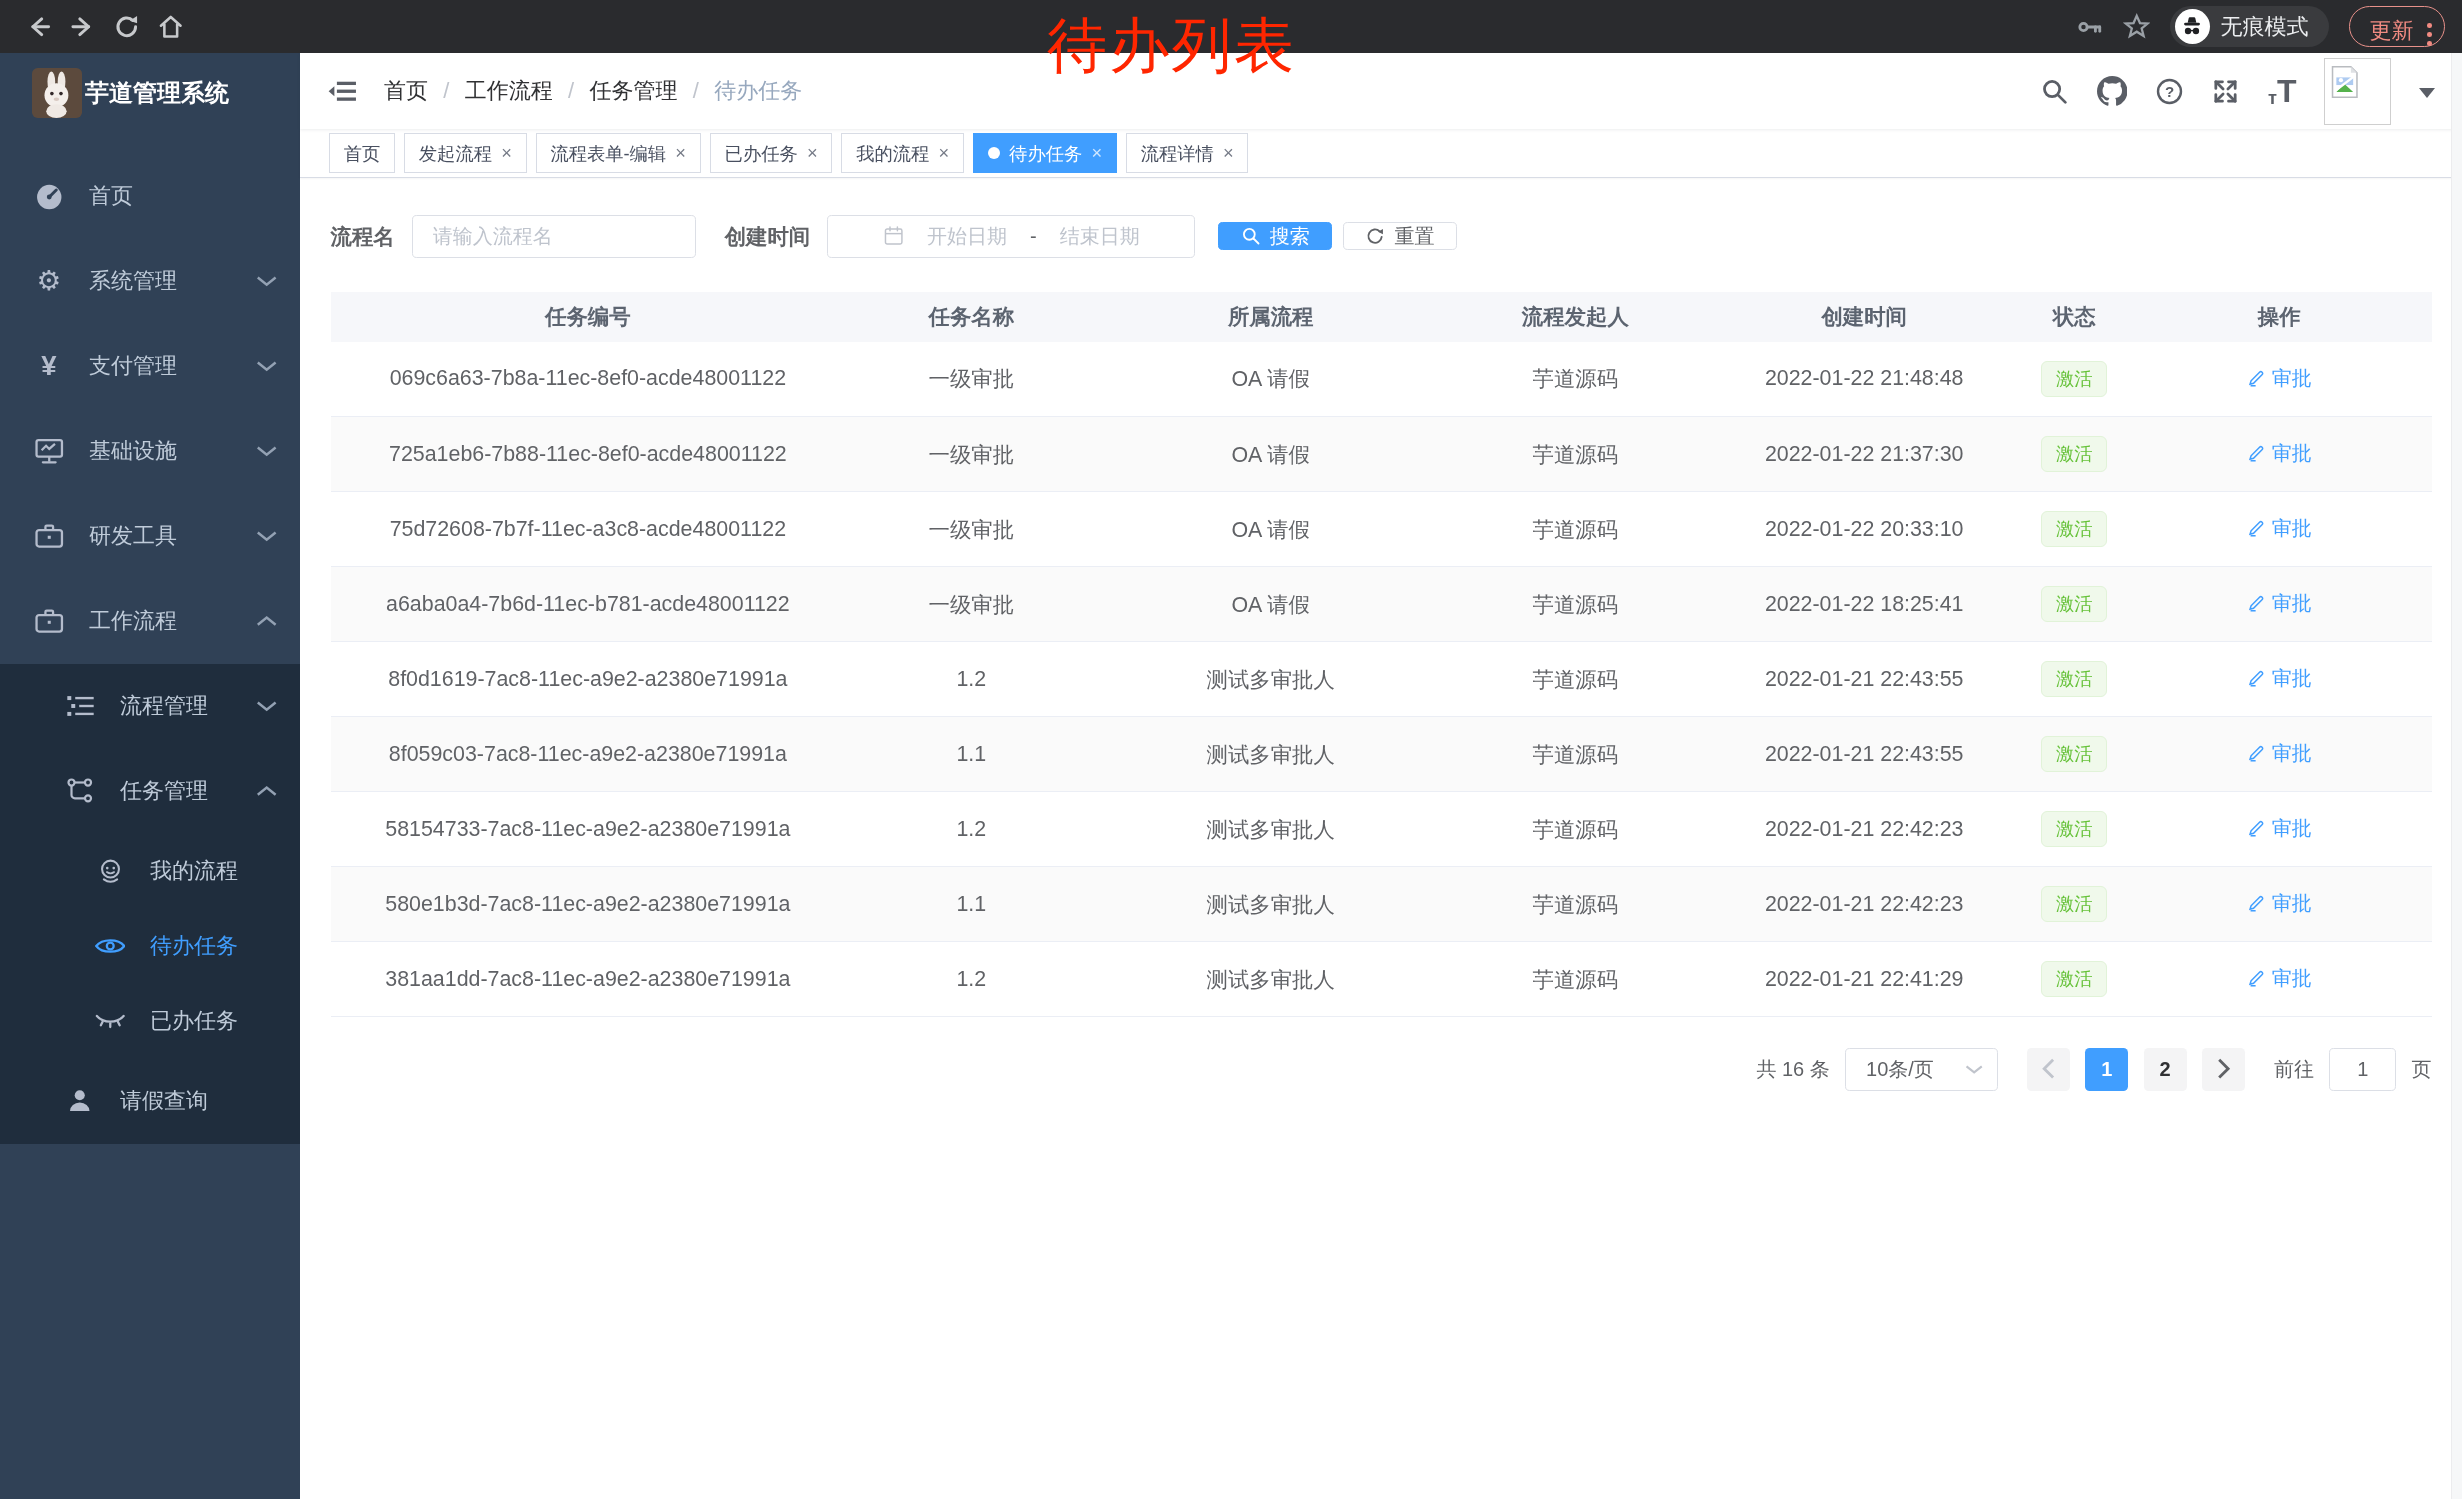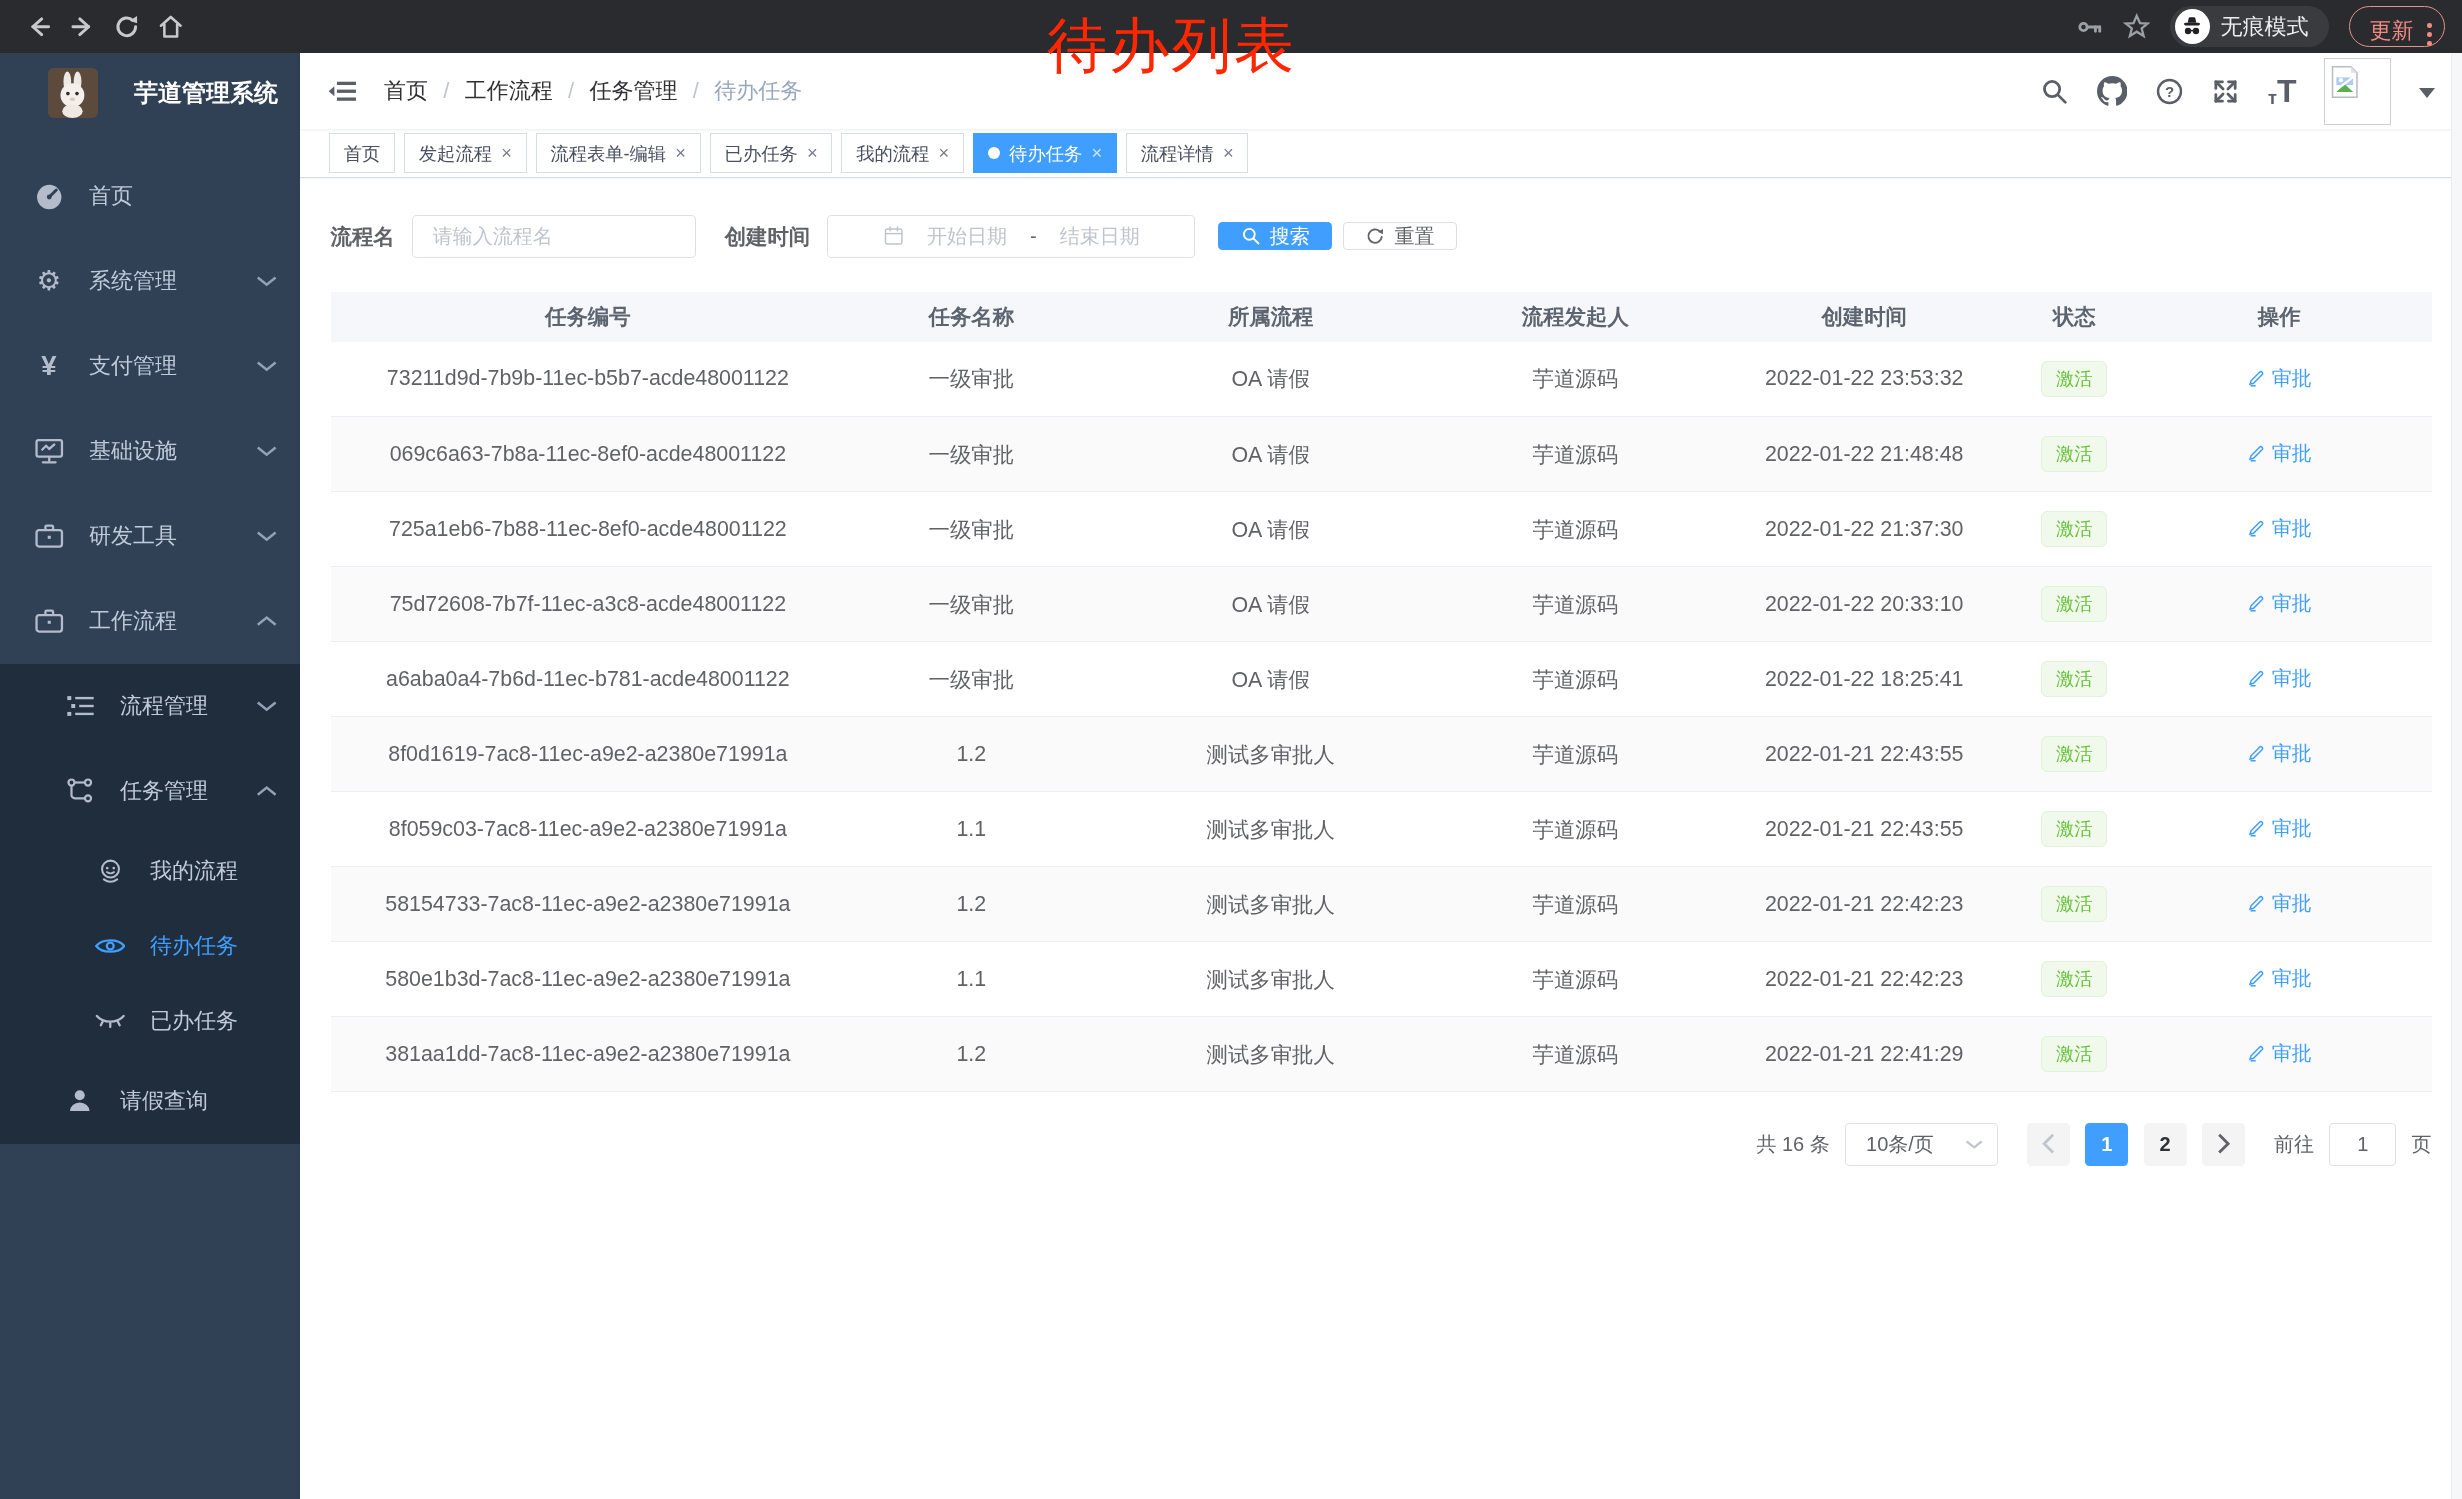--- a/index.html
+++ b/index.html
@@ -31,21 +31,21 @@
   .vdots { display:flex; flex-direction:column; gap:4.6px; }
   .vdots i { width:4.6px; height:4.6px; border-radius:50%; background:#f28b82; }
 
   
   .annotation { position:absolute; left:1047px; top:6.1px; z-index:60;
                 font-size:60px; font-weight:500; letter-spacing:2.3px; color:#ff2600; }
 
   
   .app { display:flex; height:1446px; }
   .sidebar { width:300px; flex-shrink:0; background:#304156; color:#bfcbd9; }
-  .logo-row { height:73px; display:flex; align-items:center; gap:36px; padding-left:48px; padding-top:7.6px; }
+  .logo-row { height:73px; display:flex; align-items:center; gap:3px; padding-left:32px; padding-top:7.6px; }
   .logo-title { color:#fff; font-size:24px; font-weight:700; white-space:nowrap; }
   .menu { font-size:22px; }
   .mi { height:85px; display:flex; align-items:center; gap:23px; padding:0 23px 0 32px; cursor:pointer; }
   .mi .ic { width:34px; display:flex; justify-content:center; flex-shrink:0; }
   .mi .chev { margin-left:auto; }
   .submenu { background:#1f2d3d; }
   .mi.l1 { padding-left:63px;text-align:center; }
   .mi.l2 { padding-left:93px; height:75px; }
   .mi.active { color:#409eff; }
   .glyph-ic { font-size:27.5px; color:#b4bccc; line-height:1; }
@@ -517,35 +517,20 @@
             <th>任务名称</th>
             <th>所属流程</th>
             <th>流程发起人</th>
             <th>创建时间</th>
             <th>状态</th>
             <th>操作</th>
           </tr>
         </thead>
         <tbody>
           <tr>
-            <td>73211d9d-7b9b-11ec-b5b7-acde48001122</td>
-            <td>一级审批</td>
-            <td>OA 请假</td>
-            <td>芋道源码</td>
-            <td>2022-01-22 23:53:32</td>
-            <td><span class="badge">激活</span></td>
-            <td><a class="approve">
-                  <svg width="18.3" height="18.3" viewBox="0 0 18 18">
-                    <path d="M3 15 l1 -3.4 L12.6 3 a1.4 1.4 0 0 1 2 0 l0.4 0.4 a1.4 1.4 0 0 1 0 2 L6.4 14 Z" fill="none" stroke="#409eff" stroke-width="1.5"></path>
-                    <line x1="3.5" y1="16.5" x2="8.5" y2="16.5" stroke="#409eff" stroke-width="1.5"></line>
-                  </svg>
-                  <span>审批</span>
-                </a></td>
-          </tr>
-          <tr>
             <td>069c6a63-7b8a-11ec-8ef0-acde48001122</td>
             <td>一级审批</td>
             <td>OA 请假</td>
             <td>芋道源码</td>
             <td>2022-01-22 21:48:48</td>
             <td><span class="badge">激活</span></td>
             <td><a class="approve">
                   <svg width="18.3" height="18.3" viewBox="0 0 18 18">
                     <path d="M3 15 l1 -3.4 L12.6 3 a1.4 1.4 0 0 1 2 0 l0.4 0.4 a1.4 1.4 0 0 1 0 2 L6.4 14 Z" fill="none" stroke="#409eff" stroke-width="1.5"></path>
                     <line x1="3.5" y1="16.5" x2="8.5" y2="16.5" stroke="#409eff" stroke-width="1.5"></line>

